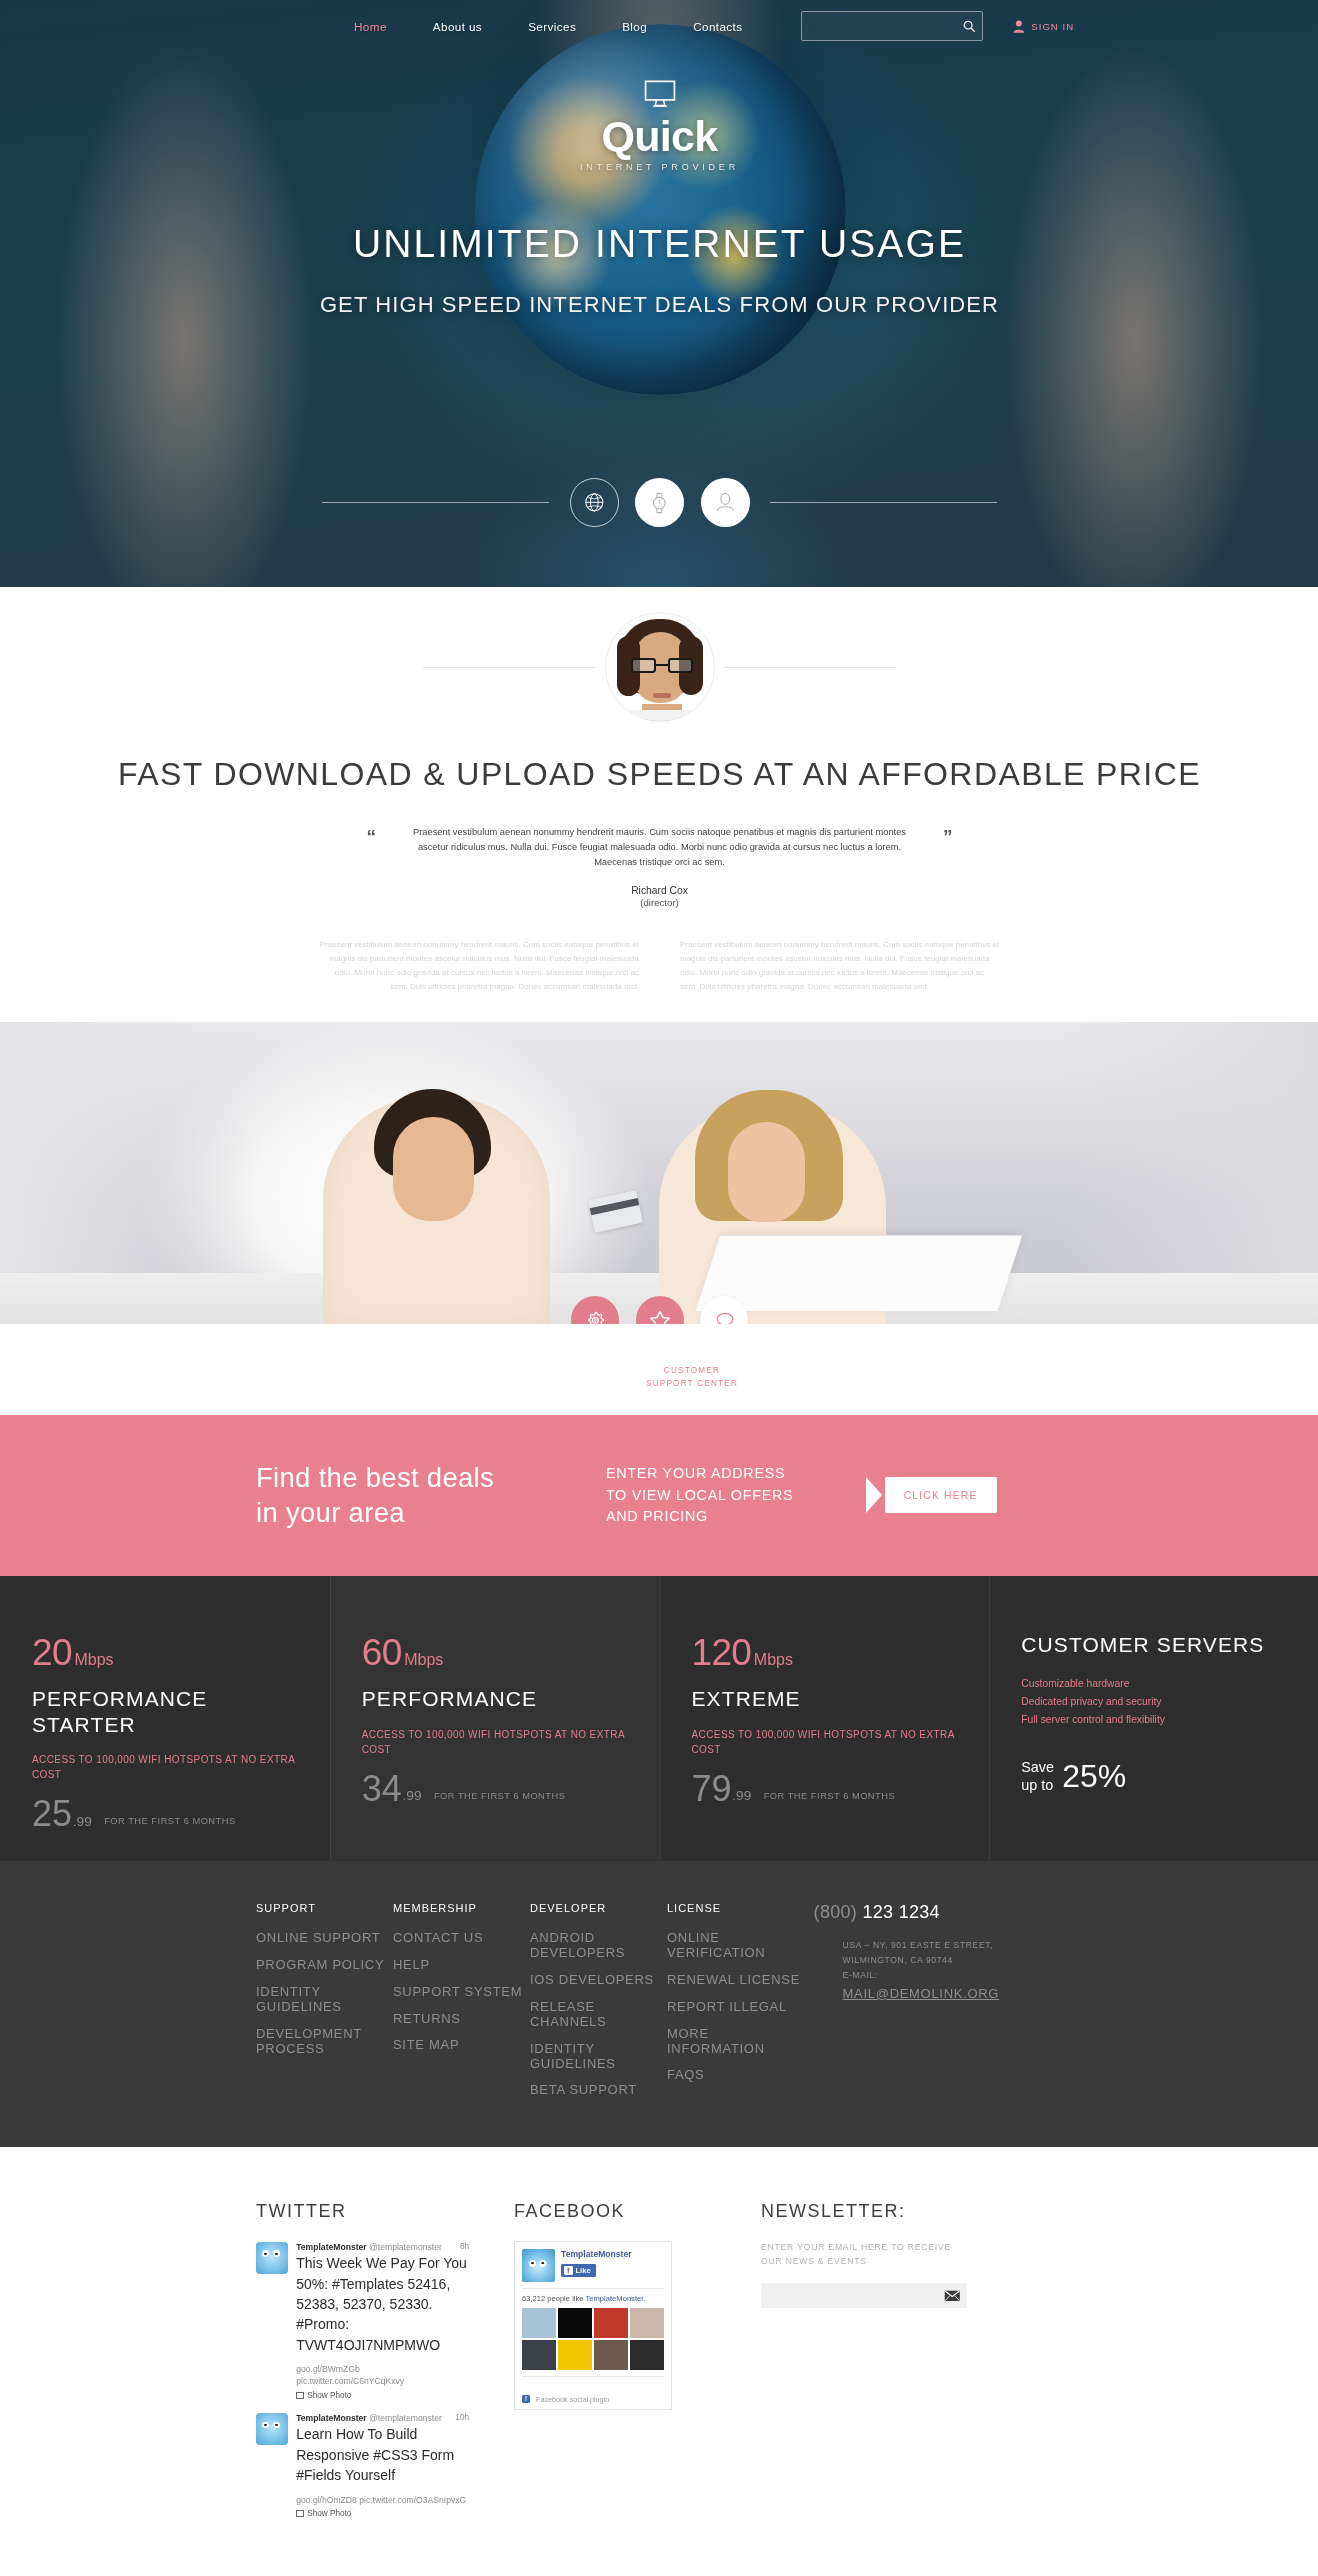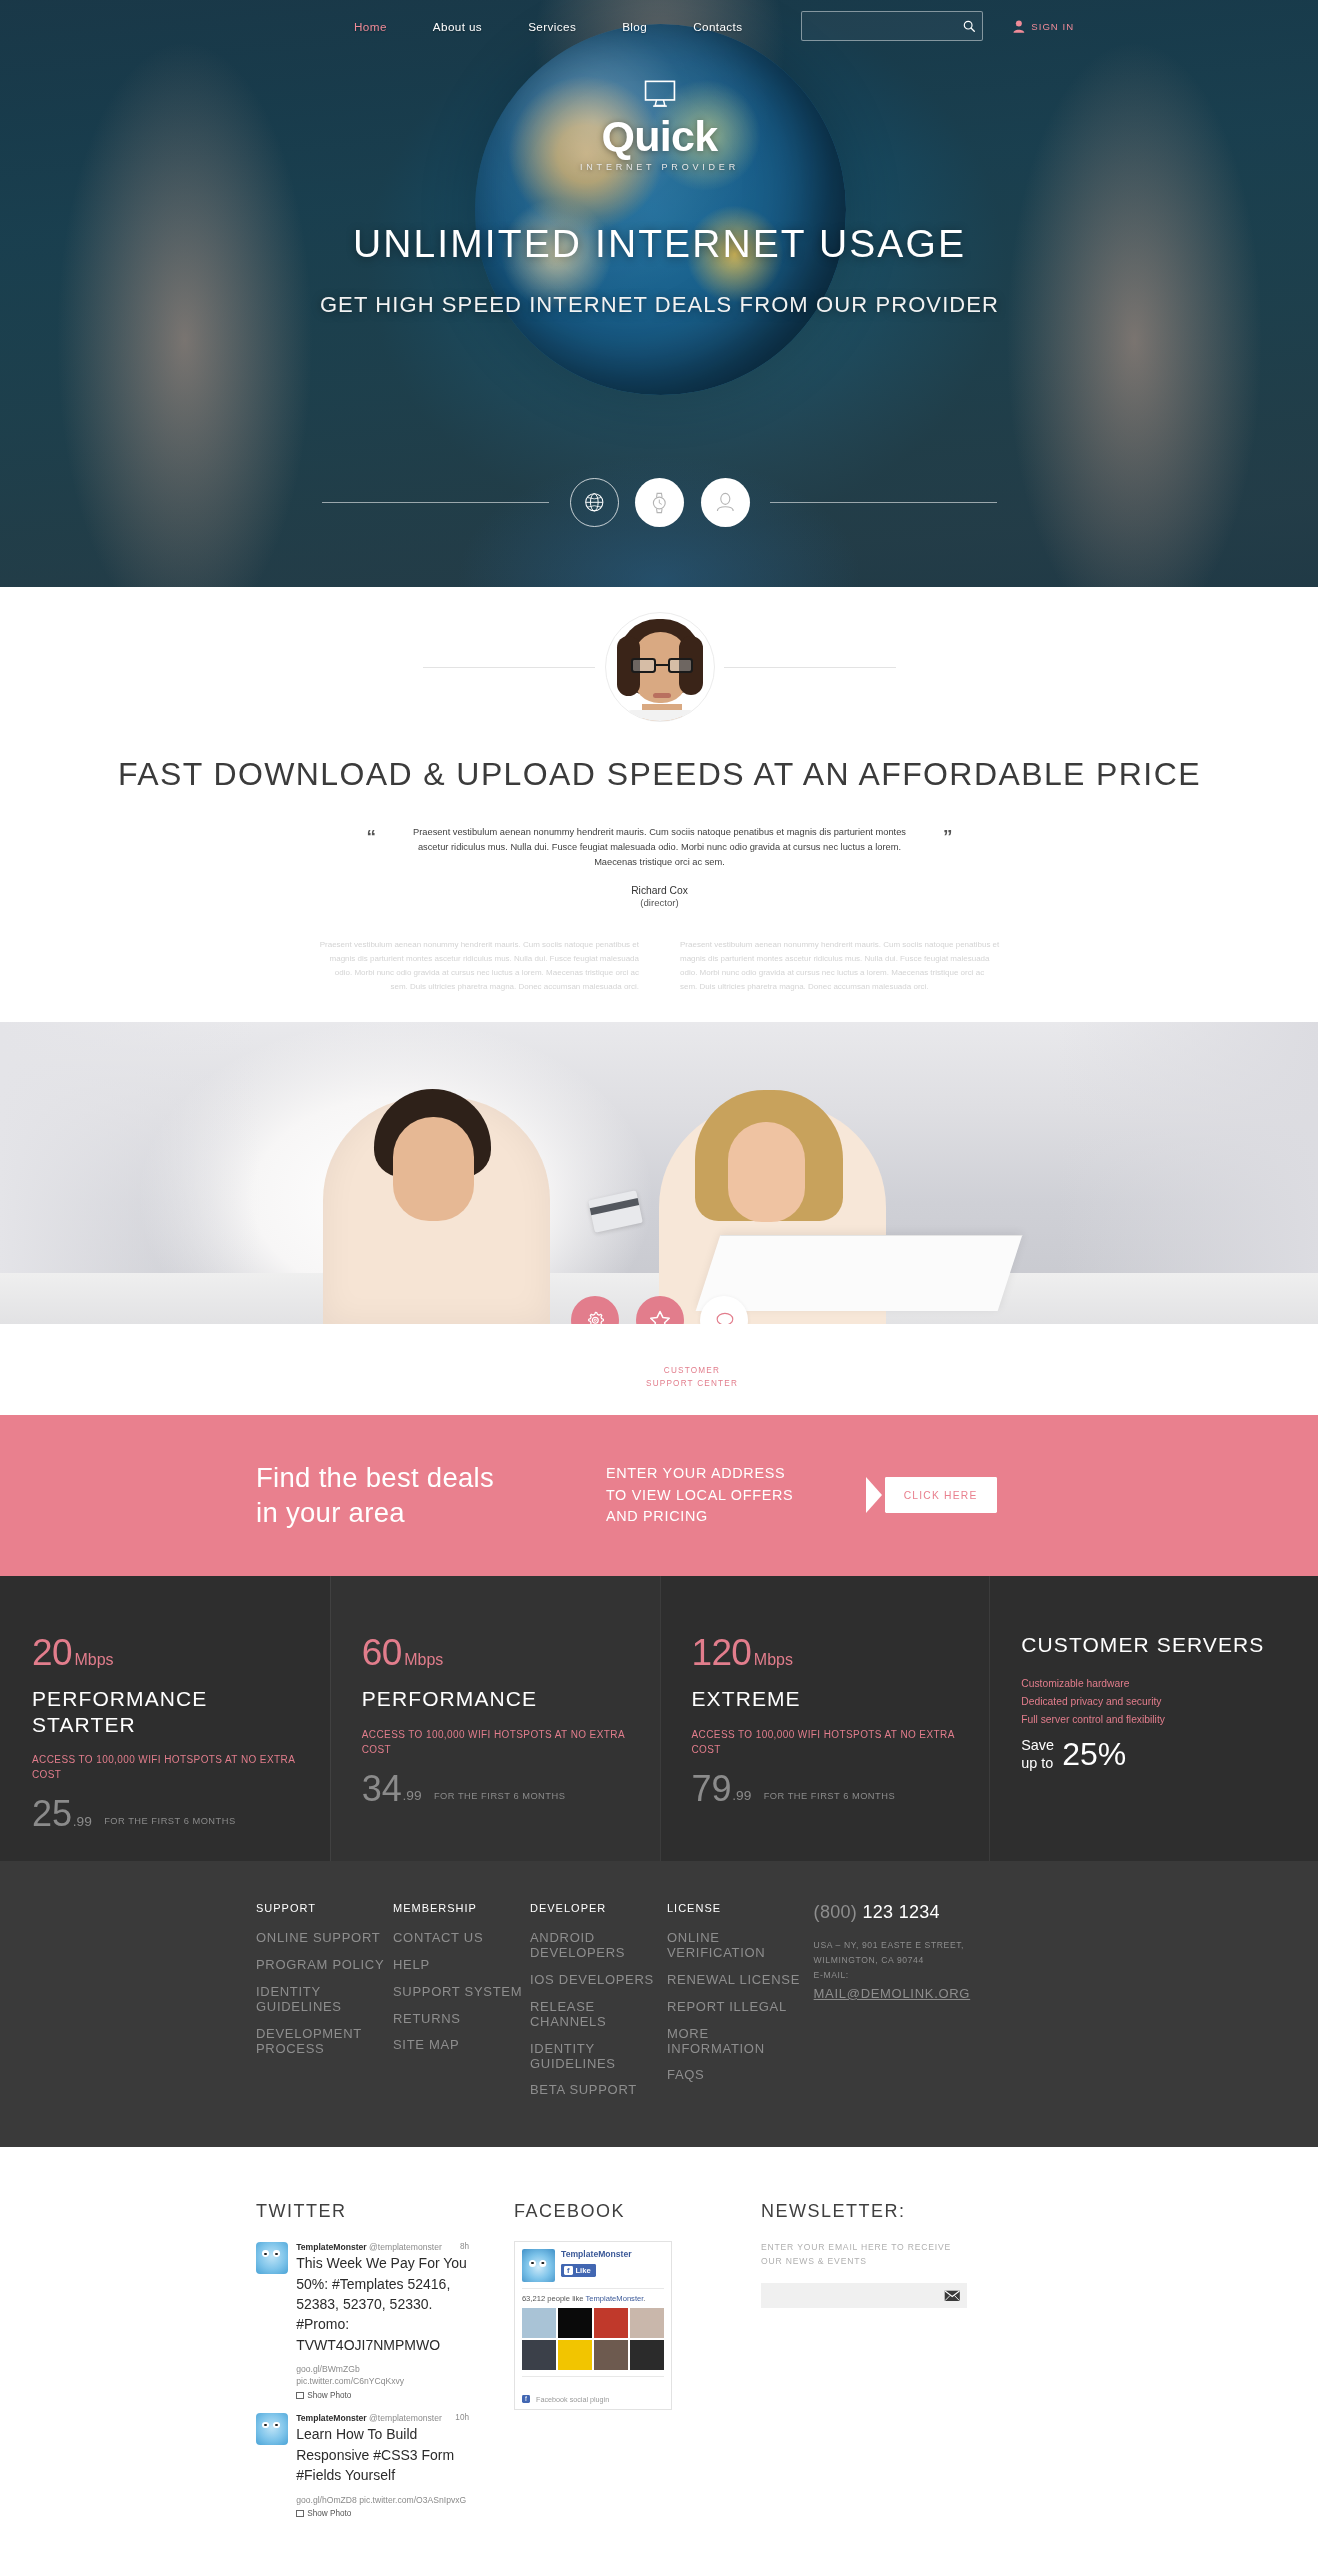--- a/index.html
+++ b/index.html
@@ -245,33 +245,33 @@
   .speed .num { font-size:37px; font-weight:300; letter-spacing:-0.7px; }
   .speed .unit { font-size:16px; font-weight:300; margin-left:2.7px; }
   .plan-title { color:#ffffff; font-size:21px; font-weight:300; letter-spacing:1.1px; line-height:1.2; margin-top:12.4px; }
   .plan-feat { color:#e27d8c; font-size:10px; letter-spacing:0.4px; line-height:1.5; margin-top:15px; }
   .price-row { display:flex; align-items:flex-end; margin-top:16.5px; }
   .price-big { color:#8b8b8b; font-size:36px; font-weight:300; line-height:0.9; }
   .price-cents { color:#8b8b8b; font-size:13.7px; margin-left:0.7px; margin-bottom:2.1px; }
   .price-note { color:#8b8b8b; font-size:9.3px; letter-spacing:0.5px; line-height:1.45; margin-left:12.4px; margin-bottom:2.1px; }
   .ded-list { margin-top:18px; }
   .ded-list div { color:#e27d8c; font-size:10.3px; line-height:1.72; }
-  .save-row { display:flex; align-items:center; margin-top:8px; }
+  .save-row { display:flex; align-items:center; margin-top:30px; }
   .save-lbl { color:#fff; font-size:14.4px; font-weight:300; line-height:1.2; }
   .save-pct { color:#fff; font-size:32px; font-weight:300; margin-left:8.2px; }
 
   
   .footlinks { background:#3a3a3a; padding:41px 0 38px 256px; display:flex; }
   .fl-col { width:137px; }
   .fl-col.wide { width:220px; margin-left:9.6px; }
   .fl-head { color:#fff; font-size:11px; letter-spacing:1px; margin-bottom:16.5px; }
   .fl-col a { display:block; color:#8e8e8e; font-size:13px; letter-spacing:0.7px; text-decoration:none; margin-bottom:11.7px; }
   .fl-phone { color:#fff; font-size:18px; letter-spacing:0.3px; margin-bottom:15px; }
   .fl-phone .code { color:#8e8e8e; }
-  .fl-addr { color:#8e8e8e; font-size:8.6px; letter-spacing:0.6px; line-height:1.74; }
+  .fl-addr { color:#8e8e8e; font-size:8.6px; letter-spacing:0.6px; line-height:1.74;margin-left:29px; }
   .fl-addr a { color:#8e8e8e; }
 
   
   .social { background:#fff; padding:54px 0 41px 256px; display:flex; }
   .soc-col { width:213px; }
   .soc-col.fb { width:206px; margin-left:45px; }
   .soc-col.nl { width:227px; margin-left:41px; }
   .soc-head { font-size:18px; font-weight:300; color:#3f3f3f; letter-spacing:1.5px; margin-bottom:19px; }
 
   .tweet { display:flex; margin-bottom:6.9px; }

